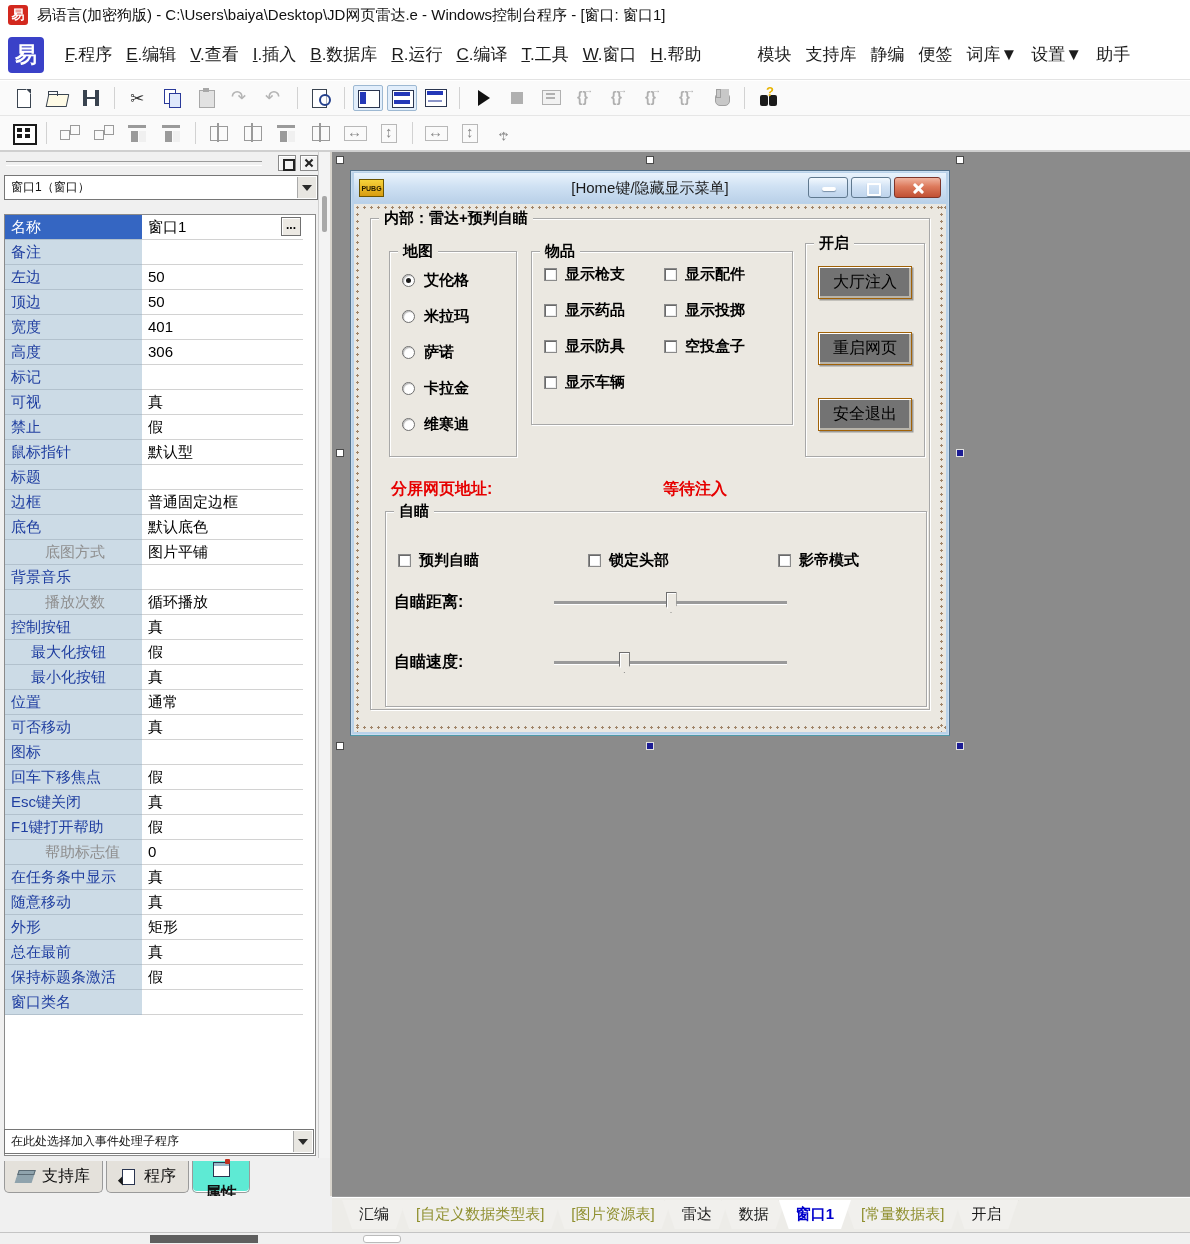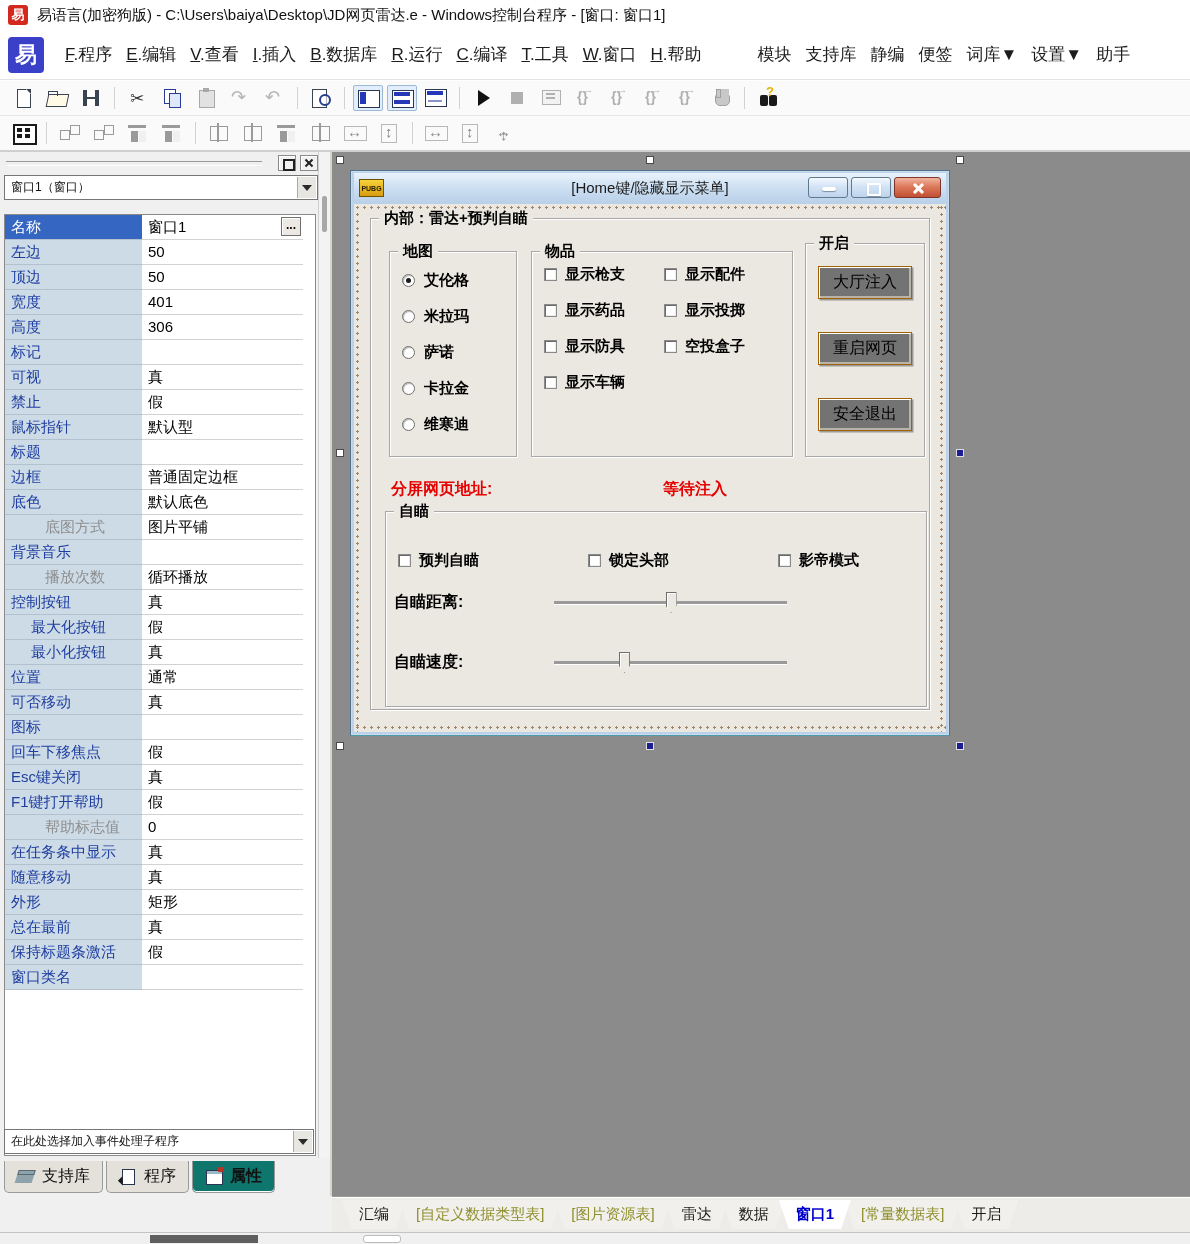--- a/index.html
+++ b/index.html
@@ -105,21 +105,21 @@
   .ell { display:none; position:absolute; right:2px; top:2px; width:20px; height:19px; background:#ece9e3; border:1px solid #707070; box-shadow:inset 1px 1px 0 #fff; font-weight:bold; line-height:12px; text-align:center; }
   .prow.sel .ell { display:block; }
   .ell::after { content:"..."; font-size:12px; }
   #gridscroll { position:absolute; right:0; top:0; bottom:0; width:12px; background:#f3f3f3; border-left:1px solid #cfcfcf; }
   #gridscroll .sthumb { position:absolute; left:3px; top:44px; width:5px; height:36px; background:#a8a8a8; border-radius:2px; }
 
   
   #eventcombo { position:absolute; left:4px; right:16px; bottom:42px; }
   #paneltabs { position:absolute; left:0; right:0; bottom:0; height:38px; display:flex; align-items:flex-start; gap:3px; padding:3px 0 0 4px; background:#f0f0f0; }
   .ptab { height:32px; display:flex; align-items:center; gap:7px; padding:0 12px; font-size:16px; background:#e4e1db; border:1px solid #9a9a9a; border-radius:0 0 5px 5px; border-top:none; color:#111; }
-  .ptab.active { background:#0f766e; font-weight:bold; box-shadow:inset 0 -1px 0 #fff; }
+  .ptab.active { background:#5eead4; font-weight:bold; box-shadow:inset 0 -1px 0 #fff;flex-direction:column; }
   .pticon { position:relative; width:18px; height:15px; flex:none; }
   .pticon.books::before { content:""; position:absolute; left:1px; top:1px; width:15px; height:3px; background:#8fa3ad; border:1px solid #5a6a74; box-shadow:0 4px 0 #8fa3ad, 0 8px 0 #8fa3ad; transform:skewX(-18deg); }
   .pticon.doc::before { content:""; position:absolute; left:3px; top:0; width:11px; height:14px; background:#fff; border:1px solid #2a3550; }
   .pticon.doc::after { content:""; position:absolute; left:0; bottom:0; border-top:6px solid transparent; border-left:7px solid #1a1a1a; transform:rotate(45deg); }
   .pticon.form::before { content:""; position:absolute; left:1px; top:1px; width:15px; height:13px; background:#fff; border:1px solid #2a3550; box-shadow:inset 0 3px 0 #9ab8c8; }
   .pticon.form::after { content:""; position:absolute; right:0; top:-2px; width:5px; height:5px; background:#c03020; border-radius:1px; }
 
   
   #dialog { position:absolute; left:18px; top:18px; width:600px; height:566px; background:#b9d2ea; border:1px solid #52708a; border-bottom-color:#4e9aa8; box-shadow:0 0 0 1px rgba(255,255,255,.25) inset; }
   #dlgtitle { height:30px; margin:2px 3px 0 3px; background:linear-gradient(#eaf3fc,#cfe1f3 45%,#b9d0e8); display:flex; align-items:center; position:relative; }
@@ -137,21 +137,21 @@
   .dots { position:absolute; background-image:radial-gradient(circle,#a08468 1px,transparent 1.3px); background-size:7px 7px; }
   .dots.t { left:0; right:0; top:0; height:8px; }
   .dots.b { left:0; right:0; bottom:0; height:8px; }
   .dots.l { left:0; top:0; bottom:0; width:8px; }
   .dots.r { right:0; top:0; bottom:0; width:8px; }
 
   .grp { position:absolute; border:1px solid #a8a8a8; box-shadow:inset 1px 1px 0 #fff, 1px 1px 0 #fff; }
   .grp > .legend { position:absolute; top:-10px; left:8px; background:#ebe8e1; padding:0 5px; font-weight:bold; font-size:15px; color:#000; white-space:nowrap; }
   #grp-main { left:16px; top:14px; width:560px; height:492px; }
   #grp-map { left:18px; top:32px; width:128px; height:206px; }
-  #grp-items { left:160px; top:32px; width:262px; height:206px; }
+  #grp-items { left:160px; top:32px; width:262px; height:174px; }
   #grp-launch { left:434px; top:24px; width:120px; height:214px; }
   #grp-aim { left:14px; top:292px; width:542px; height:196px; }
 
   .radio-row { display:flex; align-items:center; gap:9px; margin:21px 0 0 12px; height:15px; }
   .rb { width:13px; height:13px; border-radius:50%; background:#fff; border:1px solid #6e6e6e; box-shadow:inset 1px 1px 1px #b8b8b8; position:relative; flex:none; }
   .rb.on::after { content:""; position:absolute; left:3px; top:3px; width:5px; height:5px; border-radius:50%; background:#1a1a1a; }
   .ctl-label { font-size:15px; font-weight:bold; color:#000; white-space:nowrap; }
 
   .cbgrid { display:flex; flex-wrap:wrap; padding:4px 0 0 12px;align-items:flex-end; }
   .cb-row { display:flex; align-items:center; gap:8px; width:120px; height:36px; }
@@ -340,20 +340,26 @@
 
       <div id="propgrid">
 
           <div class="prow sel">
             <div class="plabel">名称</div>
             <div class="pvalue"><span>窗口1</span>
               <div class="ell"></div>
             </div>
           </div>
 
+          <div class="prow">
+            <div class="plabel">备注</div>
+            <div class="pvalue"><span></span>
+              
+            </div>
+          </div>
 
           <div class="prow">
             <div class="plabel">左边</div>
             <div class="pvalue"><span>50</span>
               
             </div>
           </div>
 
           <div class="prow">
             <div class="plabel">顶边</div>

